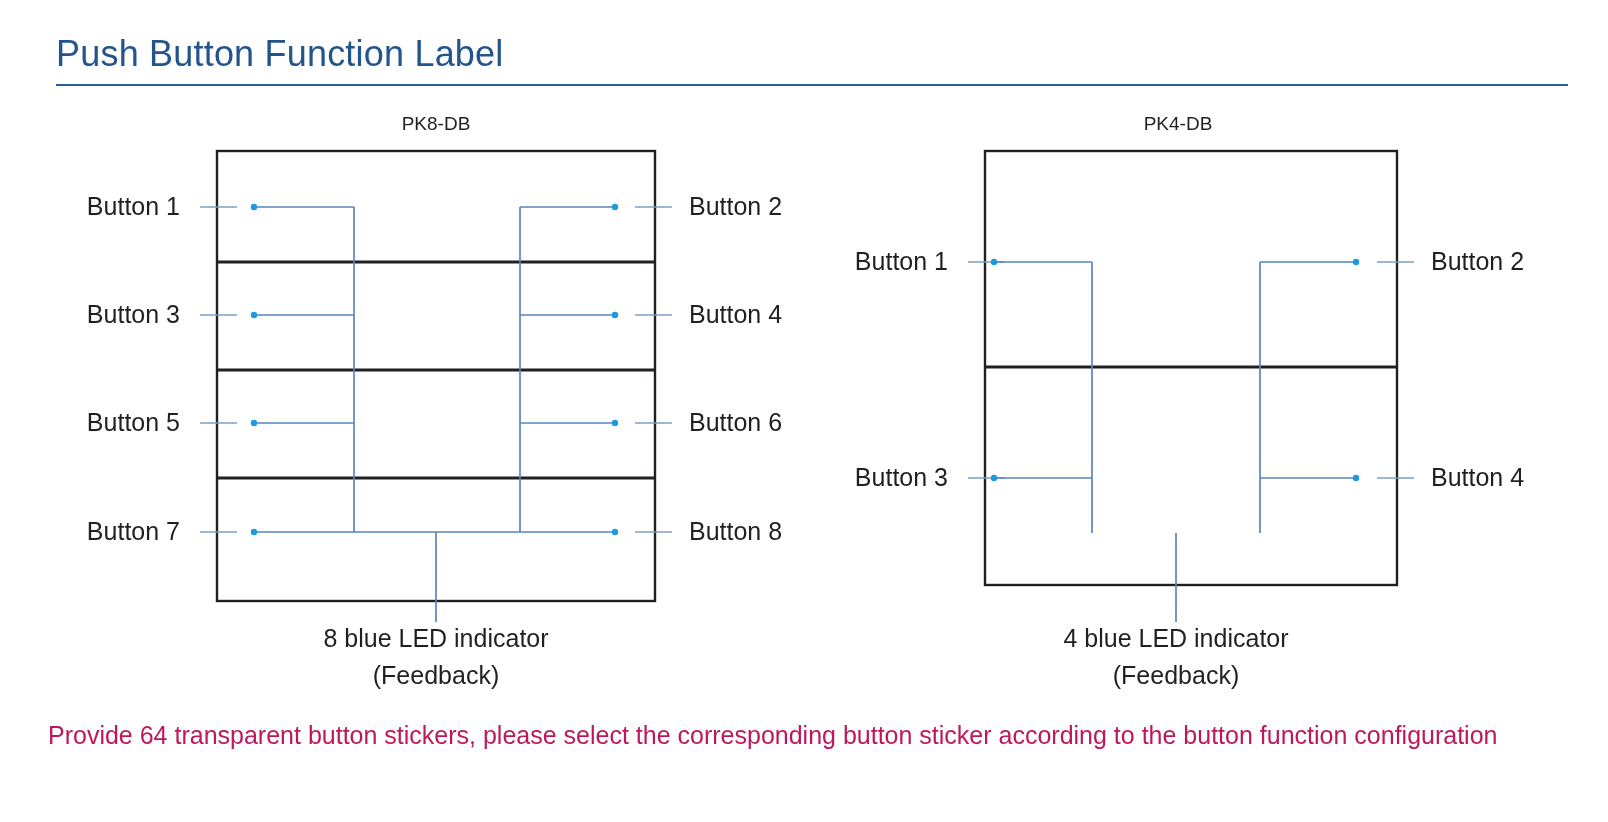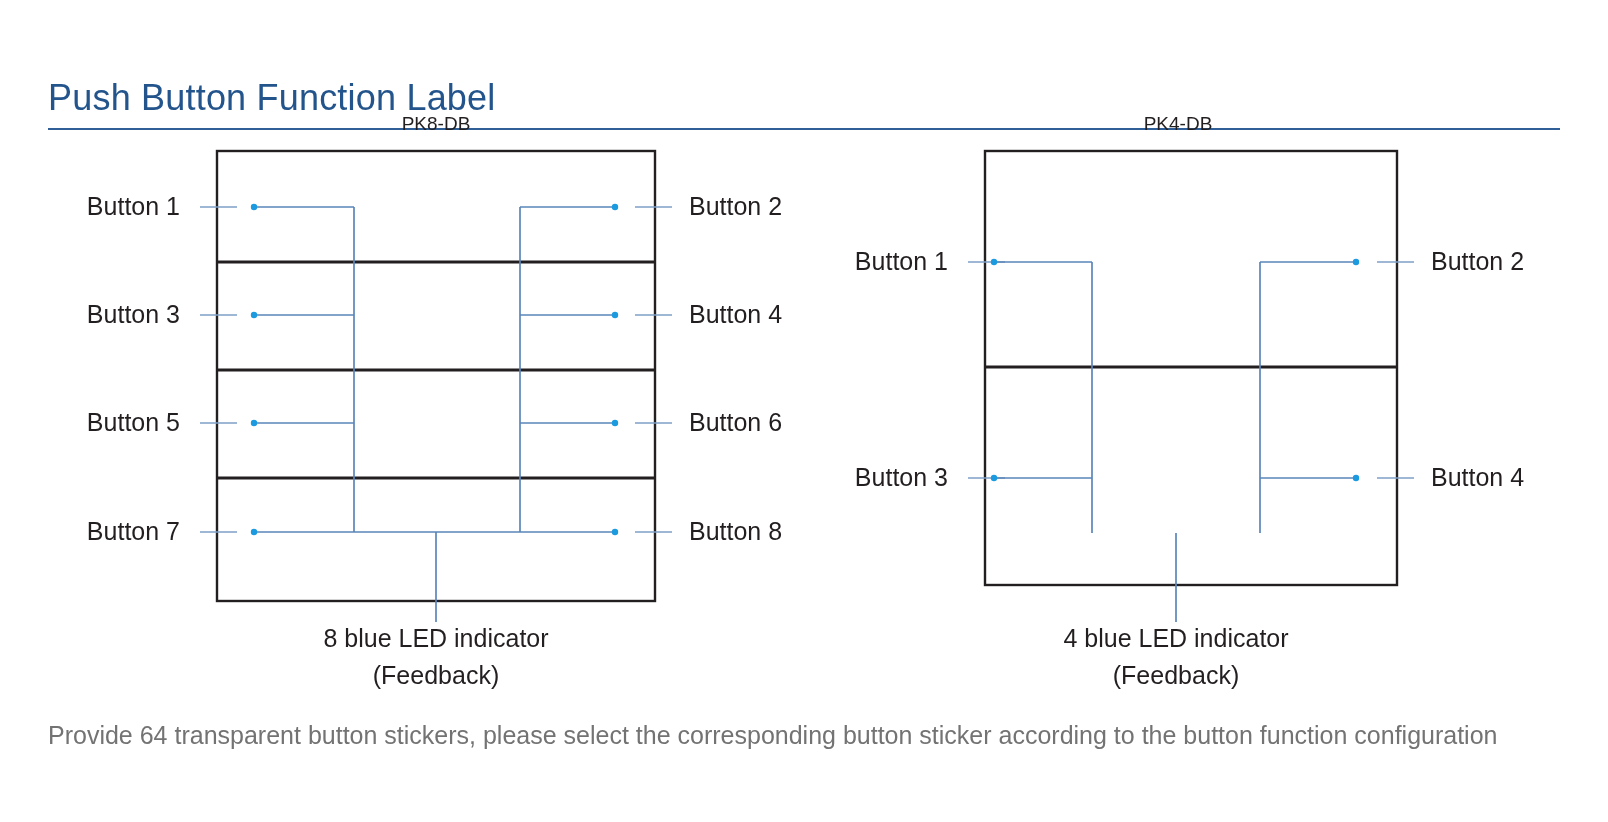--- a/index.html
+++ b/index.html
@@ -18,24 +18,23 @@
   }
   .page {
     position: relative;
     width: 1608px;
     height: 822px;
   }
 
   
   .title-block {
     position: absolute;
-    left: 48px;
+    left: 56px;
     top: 34px;
     width: 1512px;
-    margin-top: 44px;
   }
   .page-title {
     font-size: 36px;
     font-weight: 400;
     letter-spacing: 0.2px;
     color: #23558c;
     line-height: 1.1;
     margin: 0;
     white-space: nowrap;
   }
@@ -104,21 +103,21 @@
   }
 
   
   .body-text {
     position: absolute;
     left: 48px;
     top: 716px;
     width: 1480px;
     font-size: 25px;
     line-height: 1.55;
-    color: #737373;
+    color: #be185d;
   }
   .body-text p { margin: 0; }
 </style>
 </head>
 <body>
 
 <div class="page">
 
   <div class="title-block">
     <h1 class="page-title">Push Button Function Label</h1>

